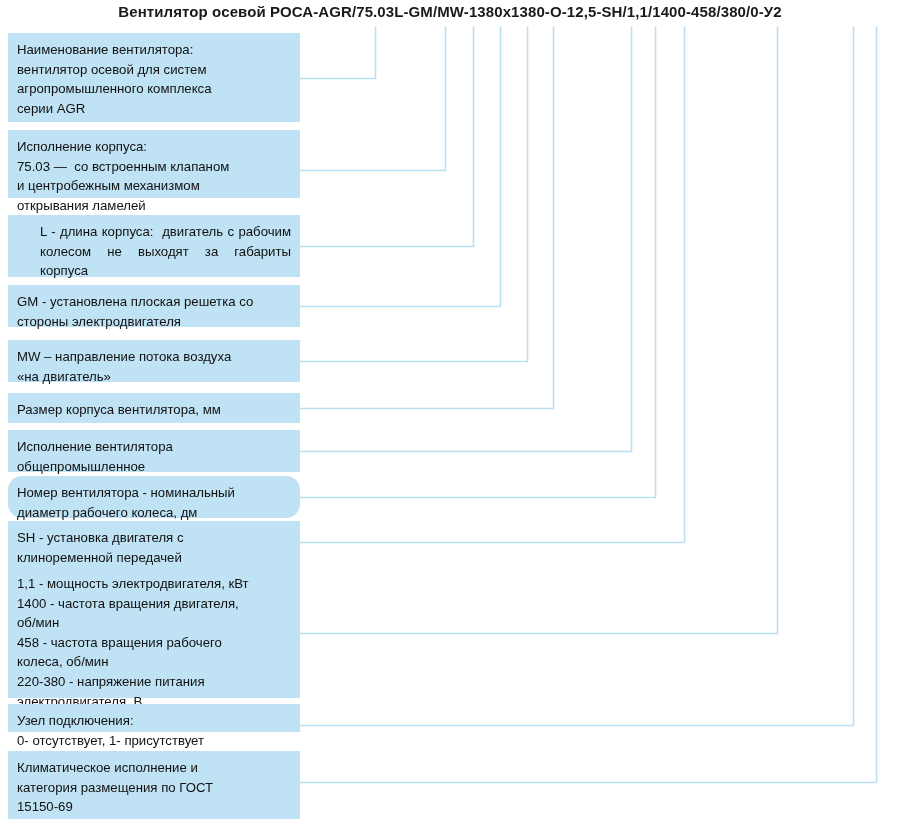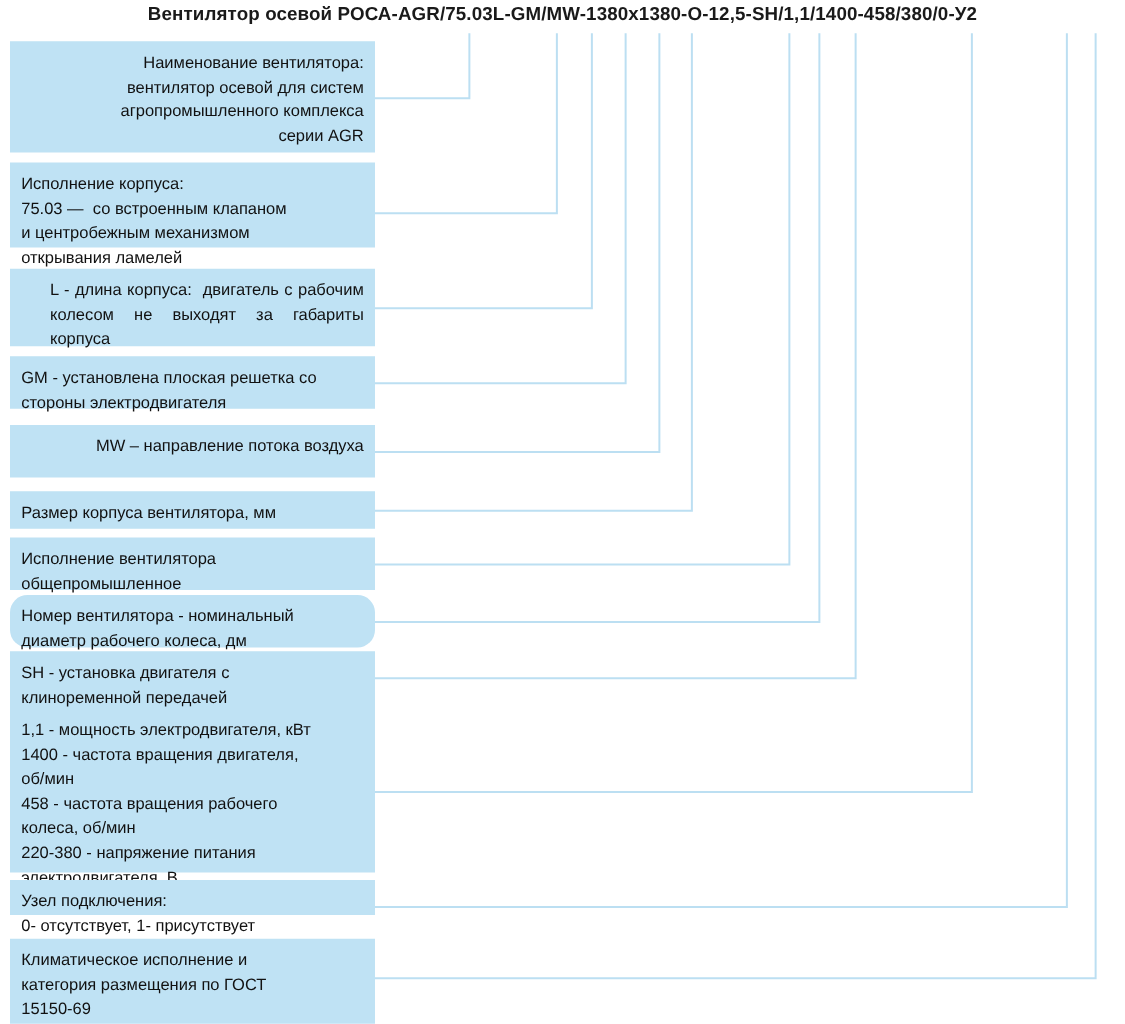--- a/index.html
+++ b/index.html
@@ -82,41 +82,42 @@
       <path d="M 299 408.5 L 553.5 408.5 L 553.5 26.5" fill="none" stroke="#bcdff2" stroke-width="1.6"></path>
       <path d="M 299 451.5 L 631.5 451.5 L 631.5 26.5" fill="none" stroke="#bcdff2" stroke-width="1.6"></path>
       <path d="M 299 497.5 L 655.5 497.5 L 655.5 26.5" fill="none" stroke="#bcdff2" stroke-width="1.6"></path>
       <path d="M 299 542.5 L 684.5 542.5 L 684.5 26.5" fill="none" stroke="#bcdff2" stroke-width="1.6"></path>
       <path d="M 299 633.5 L 777.5 633.5 L 777.5 26.5" fill="none" stroke="#bcdff2" stroke-width="1.6"></path>
       <path d="M 299 725.5 L 853.5 725.5 L 853.5 26.5" fill="none" stroke="#bcdff2" stroke-width="1.6"></path>
       <path d="M 299 782.5 L 876.5 782.5 L 876.5 26.5" fill="none" stroke="#bcdff2" stroke-width="1.6"></path>
     </svg>
 
   <div id="boxes-layer">
-      <div class="box" style="top: 33px; height: 89px; background: rgb(191, 226, 244); color: rgb(17, 17, 17); text-align: right;">
+      <div class="box" style="top: 33px; height: 89px; background: rgb(191, 226, 244); color: rgb(17, 17, 17);">
         <span class="ln">Наименование вентилятора:</span>
         <span class="ln">вентилятор осевой для систем</span>
         <span class="ln">агропромышленного комплекса</span>
         <span class="ln">серии AGR</span>
       </div>
       <div class="box" style="top: 130px; height: 68px; background: rgb(191, 226, 244); color: rgb(17, 17, 17);">
         <span class="ln">Исполнение корпуса:</span>
         <span class="ln">75.03 —  со встроенным клапаном</span>
         <span class="ln">и центробежным механизмом</span>
         <span class="ln">открывания ламелей</span>
       </div>
       <div class="box justify" style="top: 215px; height: 62px; background: rgb(191, 226, 244); color: rgb(17, 17, 17);">
         <span class="ln">L - длина корпуса:  двигатель с рабочим колесом не выходят за габариты корпуса</span>
       </div>
       <div class="box" style="top: 285px; height: 42px; background: rgb(191, 226, 244); color: rgb(17, 17, 17);">
         <span class="ln">GM - установлена плоская решетка со</span>
         <span class="ln">стороны электродвигателя</span>
       </div>
-      <div class="box" style="top: 340px; height: 42px; background: rgb(191, 226, 244); color: rgb(17, 17, 17); text-align: right;">
+      <div class="box" style="top: 340px; height: 42px; background: rgb(191, 226, 244); color: rgb(17, 17, 17);">
         <span class="ln">MW – направление потока воздуха</span>
+        <span class="ln">«на двигатель»</span>
       </div>
       <div class="box" style="top: 393px; height: 30px; background: rgb(191, 226, 244); color: rgb(17, 17, 17);">
         <span class="ln">Размер корпуса вентилятора, мм</span>
       </div>
       <div class="box" style="top: 430px; height: 42px; background: rgb(191, 226, 244); color: rgb(17, 17, 17);">
         <span class="ln">Исполнение вентилятора</span>
         <span class="ln">общепромышленное</span>
       </div>
       <div class="box" style="top: 476px; height: 42px; background: rgb(191, 226, 244); color: rgb(17, 17, 17); border-radius: 14px;">
         <span class="ln">Номер вентилятора - номинальный</span>

